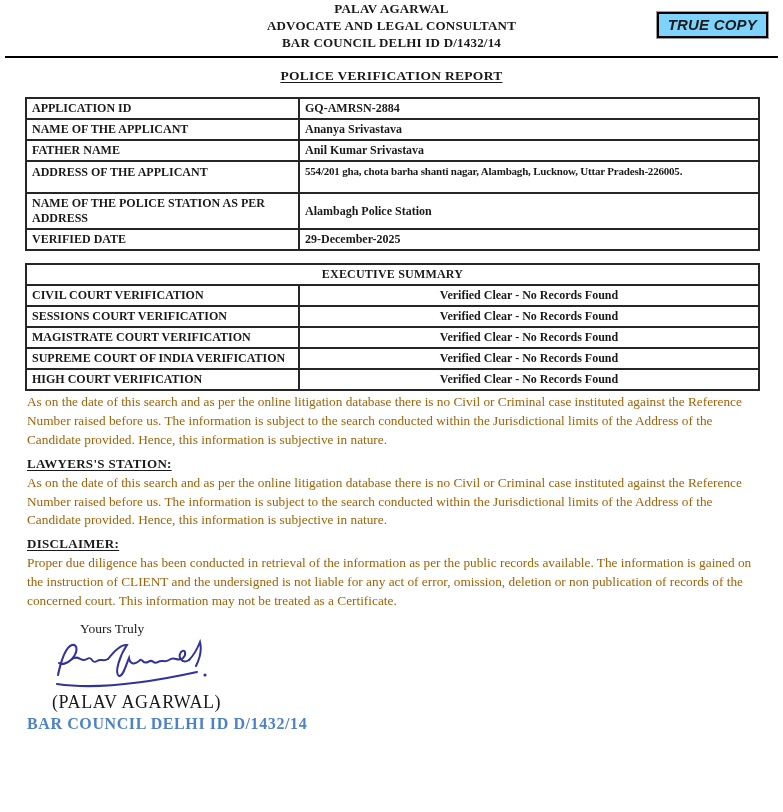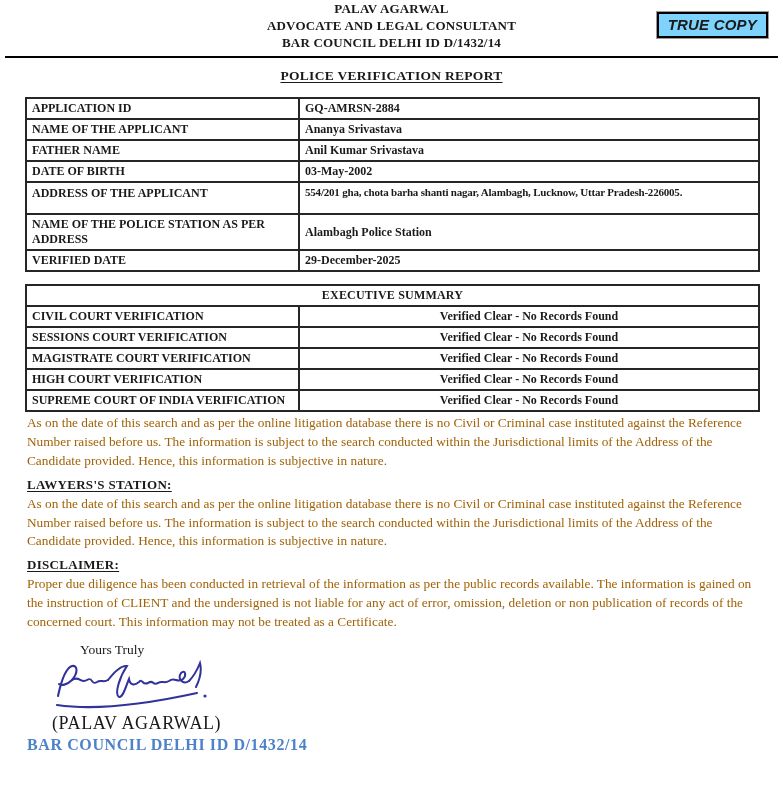--- a/index.html
+++ b/index.html
@@ -143,24 +143,20 @@
         <td>GQ-AMRSN-2884</td>
       </tr>
       <tr>
         <th>NAME OF THE APPLICANT</th>
         <td>Ananya Srivastava</td>
       </tr>
       <tr>
         <th>FATHER NAME</th>
         <td>Anil Kumar Srivastava</td>
       </tr>
-      <tr>
-        <th>DATE OF BIRTH</th>
-        <td>03-May-2002</td>
-      </tr>
       <tr class="tall">
         <th>ADDRESS OF THE APPLICANT</th>
         <td class="addr-value">554/201 gha, chota barha shanti nagar, Alambagh, Lucknow, Uttar Pradesh-226005.</td>
       </tr>
       <tr class="two-line">
         <th>NAME OF THE POLICE STATION AS PER ADDRESS</th>
         <td>Alambagh Police Station</td>
       </tr>
       <tr>
         <th>VERIFIED DATE</th>
@@ -184,25 +180,25 @@
       </tr>
       <tr>
         <th>SESSIONS COURT VERIFICATION</th>
         <td class="centered">Verified Clear - No Records Found</td>
       </tr>
       <tr>
         <th>MAGISTRATE COURT VERIFICATION</th>
         <td class="centered">Verified Clear - No Records Found</td>
       </tr>
       <tr>
+        <th>SUPREME COURT OF INDIA VERIFICATION</th>
+        <td class="centered">Verified Clear - No Records Found</td>
+      </tr>
+      <tr>
         <th>HIGH COURT VERIFICATION</th>
-        <td class="centered">Verified Clear - No Records Found</td>
-      </tr>
-      <tr>
-        <th>SUPREME COURT OF INDIA VERIFICATION</th>
         <td class="centered">Verified Clear - No Records Found</td>
       </tr>
     </tbody>
   </table>
 
   <div class="section">
     <div class="section-body">As on the date of this search and as per the online litigation database there is no Civil or Criminal case instituted against the Reference Number raised before us. The information is subject to the search conducted within the Jurisdictional limits of the Address of the Candidate provided. Hence, this information is subjective in nature.</div>
   </div>
 
   <div class="section">

